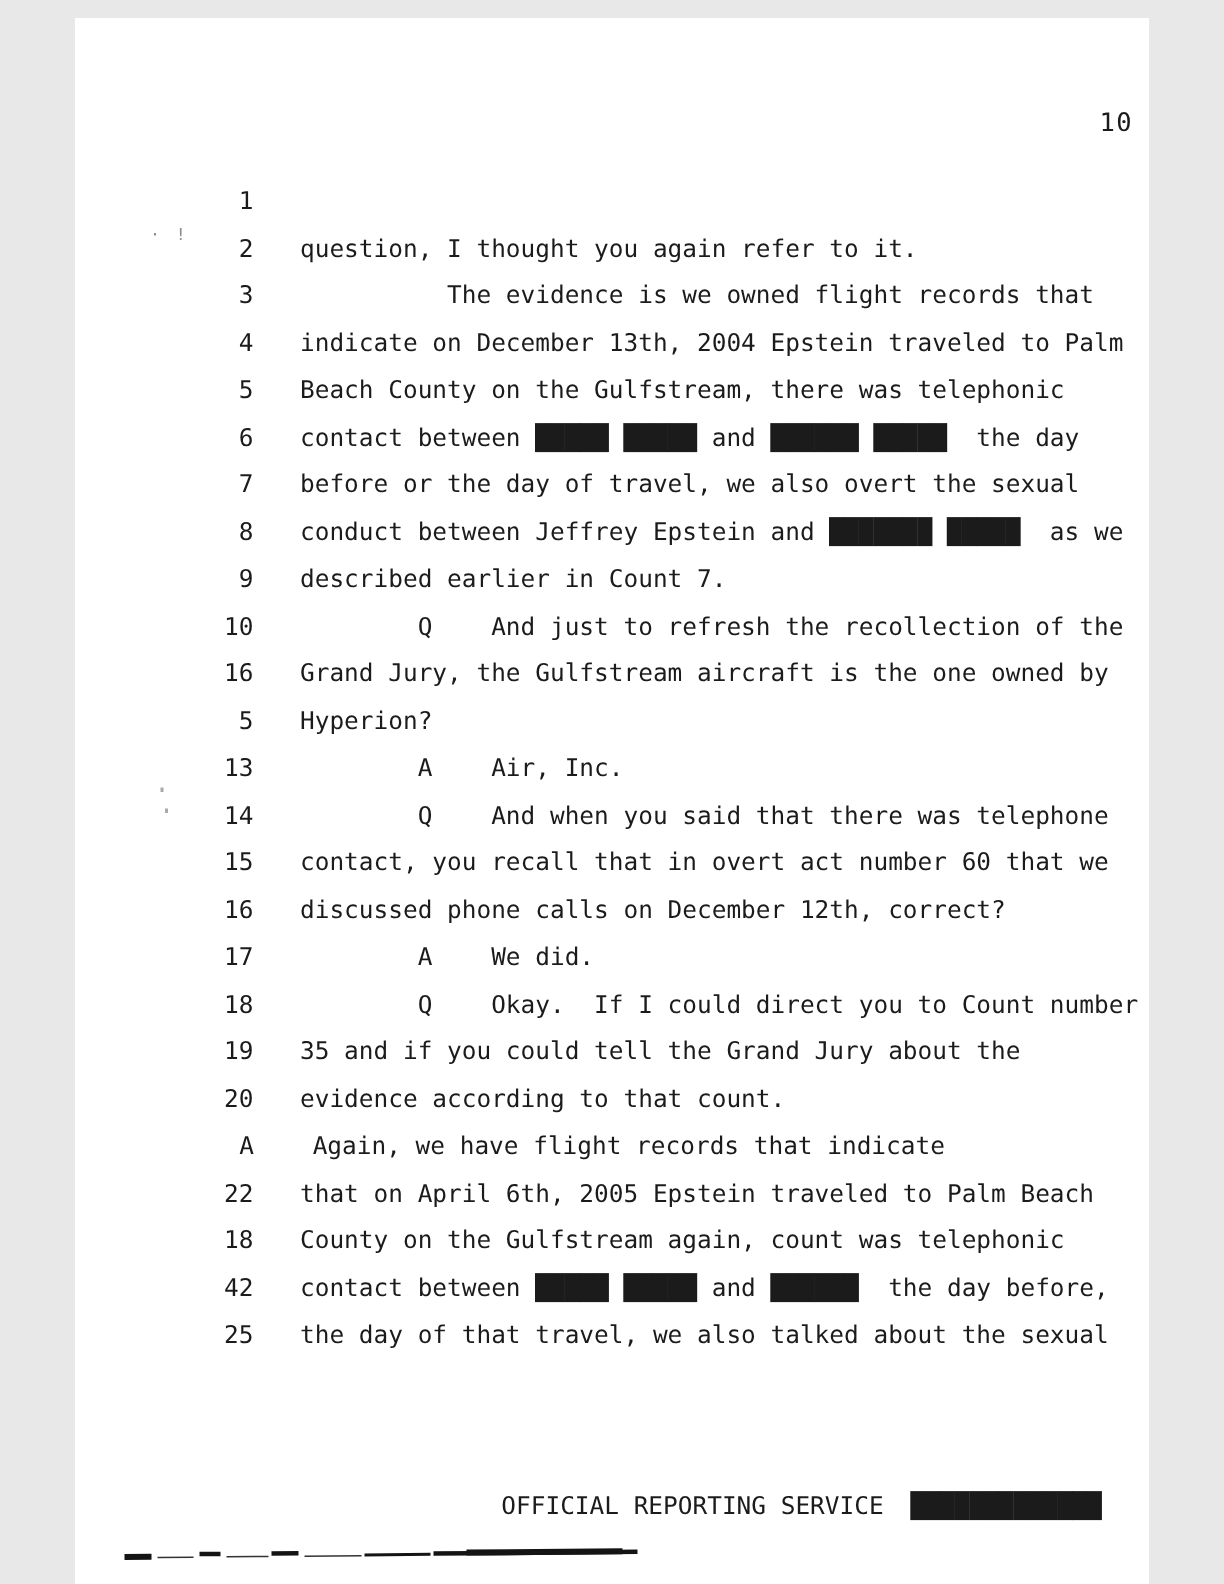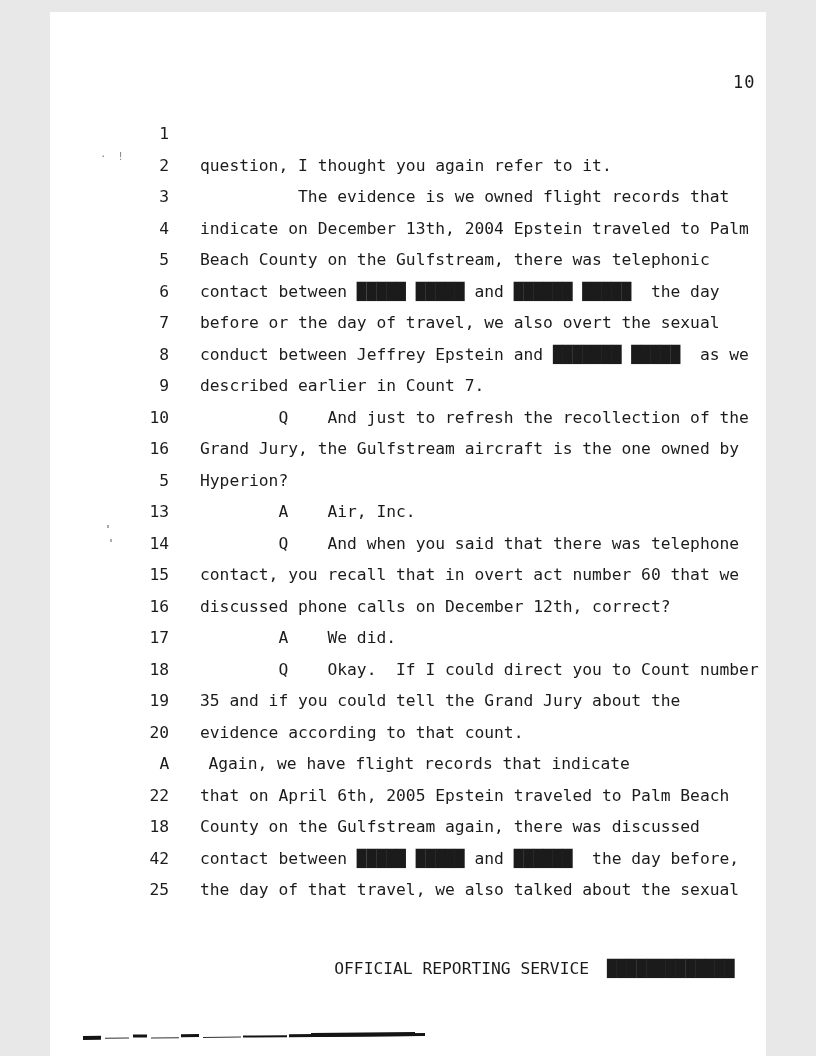--- a/index.html
+++ b/index.html
@@ -35,21 +35,21 @@
     text-align:right;
     flex:0 0 119px;
   }
   .ltext{
     display:inline-block;
     margin-left:31px;
     white-space:pre;
   }
   .footer{
     position:absolute;
-    top:909px;left:245px;
+    top:944px;left:245px;
     height:31.5px;line-height:31.5px;
     font-size:16.3px;
     white-space:pre;
   }
   .footer-bar{
     margin-left:18px;
     letter-spacing:0;
   }
   
   .artifact{position:absolute;pointer-events:none;}
@@ -119,21 +119,21 @@
       <div class="line"><span class="lnum">13</span><span class="ltext">        A    Air, Inc.</span></div>
       <div class="line"><span class="lnum">14</span><span class="ltext">        Q    And when you said that there was telephone</span></div>
       <div class="line"><span class="lnum">15</span><span class="ltext">contact, you recall that in overt act number 60 that we</span></div>
       <div class="line"><span class="lnum">16</span><span class="ltext">discussed phone calls on December 12th, correct?</span></div>
       <div class="line"><span class="lnum">17</span><span class="ltext">        A    We did.</span></div>
       <div class="line"><span class="lnum">18</span><span class="ltext">        Q    Okay.  If I could direct you to Count number</span></div>
       <div class="line"><span class="lnum">19</span><span class="ltext">35 and if you could tell the Grand Jury about the</span></div>
       <div class="line"><span class="lnum">20</span><span class="ltext">evidence according to that count.</span></div>
       <div class="line"><span class="ltext">        A    Again, we have flight records that indicate</span></div>
       <div class="line"><span class="lnum">22</span><span class="ltext">that on April 6th, 2005 Epstein traveled to Palm Beach</span></div>
-      <div class="line"><span class="lnum">18</span><span class="ltext">County on the Gulfstream again, there was discussed</span></div>
+      <div class="line"><span class="lnum">18</span><span class="ltext">County on the Gulfstream again, count was telephonic</span></div>
       <div class="line"><span class="lnum">42</span><span class="ltext">contact between █████ █████ and ██████  the day before,</span></div>
       <div class="line"><span class="lnum">25</span><span class="ltext">the day of that travel, we also talked about the sexual</span></div>
     </div>
 
   <div class="footer">
     <span>OFFICIAL REPORTING SERVICE</span><span class="footer-bar">█████████████</span>
   </div>
 
   <div class="artifact paren paren-top">(</div>
   <div class="artifact paren paren-mid">(</div>

